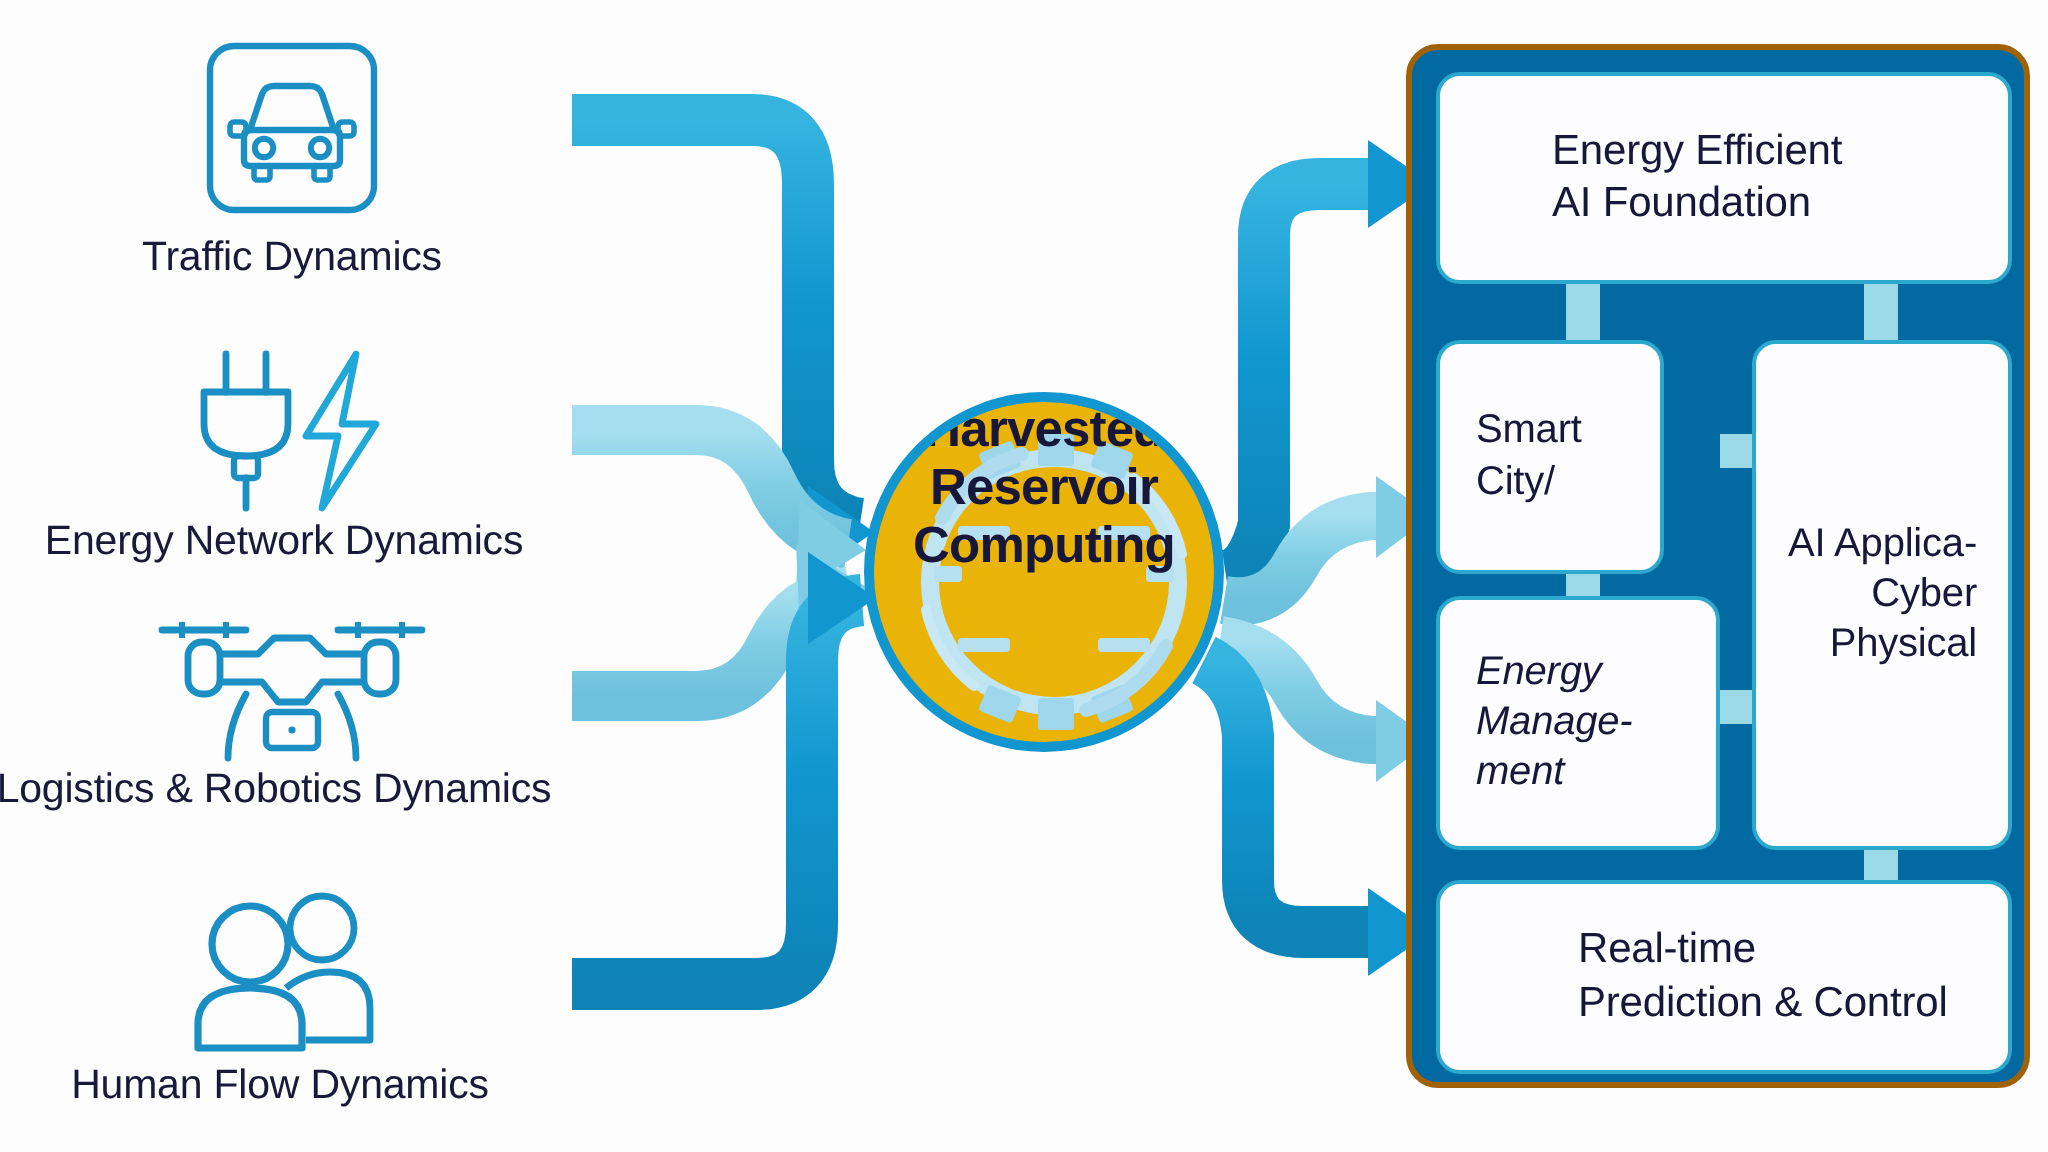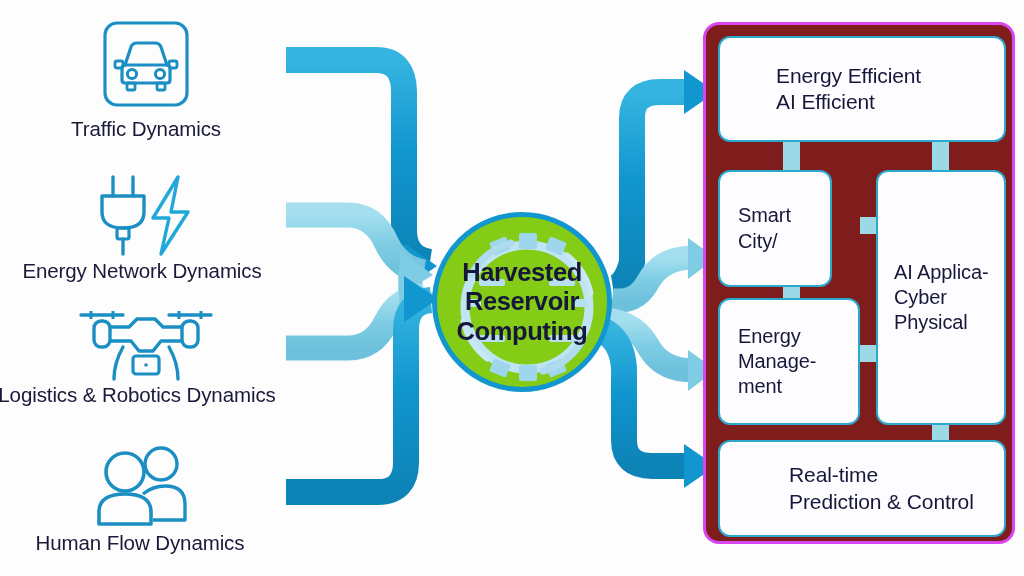--- a/index.html
+++ b/index.html
@@ -52,27 +52,26 @@
   #src-logistics .icon-wrap{ height: 86px; }
   #src-human .icon-wrap    { height: 92px; }
 
   #src-logistics .src-label { margin-left: -18px; }
   #src-human .src-label     { margin-left: -12px; }
   #src-energy .src-label    { margin-left: -8px; }
 
   
   #hub {
     position: absolute;
-    left: 432px; top: 212px;
+    left: 432px; top: 196px;
     width: 180px; height: 180px;
     border-radius: 50%;
-    background: #84cc16;
+    background: #eab308;
     border: 5px solid #1196cf;
     display: flex;
-    align-items: center;
     justify-content: center;
     overflow: hidden;
   }
   #hub-gear {
     position: absolute; left: 0; top: 0;
     width: 180px; height: 180px;
   }
   #hub-text {
     position: relative;
     z-index: 3;
@@ -83,22 +82,22 @@
     line-height: 1.14;
     letter-spacing: -0.4px;
     width: 178px;
   }
 
   
   #outcomes {
     position: absolute;
     left: 703px; top: 22px;
     width: 312px; height: 522px;
-    background: #7f1d1d;
-    border: 3px solid #d946ef;
+    background: #0369a1;
+    border: 3px solid #a16207;
     border-radius: 16px;
   }
   .obox {
     position: absolute;
     background: #fdfdff;
     border: 2.5px solid #2ca8cf;
     border-radius: 12px;
     color: #17173a;
     display: flex;
     align-items: center;
@@ -117,27 +116,27 @@
   #obox-foundation .otext { font-size: 21px; padding-left: 56px; }
 
   #obox-smartcity {
     left: 12px; top: 145px;
     width: 114px; height: 117px;
   }
   #obox-smartcity .otext { padding-left: 18px; font-size: 20px; }
 
   #obox-energy {
     left: 12px; top: 273px;
-    width: 142px; height: 127px;
+    width: 142px; height: 127px; font-style: italic;
   }
   #obox-energy .otext { padding-left: 18px; font-size: 20px; }
 
   #obox-aiapps {
     left: 170px; top: 145px;
-    width: 130px; height: 255px;
+    width: 130px; height: 255px; text-align: right;
   }
   #obox-aiapps .otext { padding-left: 16px; font-size: 20px; }
 
   #obox-realtime {
     left: 12px; top: 415px;
     width: 288px; height: 97px;
   }
   #obox-realtime .otext { padding-left: 26px; font-size: 21px; margin-left: 43px; }
 
   
@@ -330,21 +329,21 @@
     <div class="stub" id="stub-a"></div>
     <div class="stub" id="stub-b"></div>
     <div class="stub" id="stub-c"></div>
     <div class="stub" id="stub-d"></div>
     <div class="stub" id="stub-e"></div>
     <div class="stub" id="stub-f"></div>
 
     <div class="obox" id="obox-foundation">
       <div class="otext">
         <div>Energy Efficient</div>
-        <div>AI Efficient</div>
+        <div>AI Foundation</div>
       </div>
     </div>
 
     <div class="obox" id="obox-smartcity">
       <div class="otext">
         <div>Smart City/</div>
       </div>
     </div>
 
     <div class="obox" id="obox-energy">

